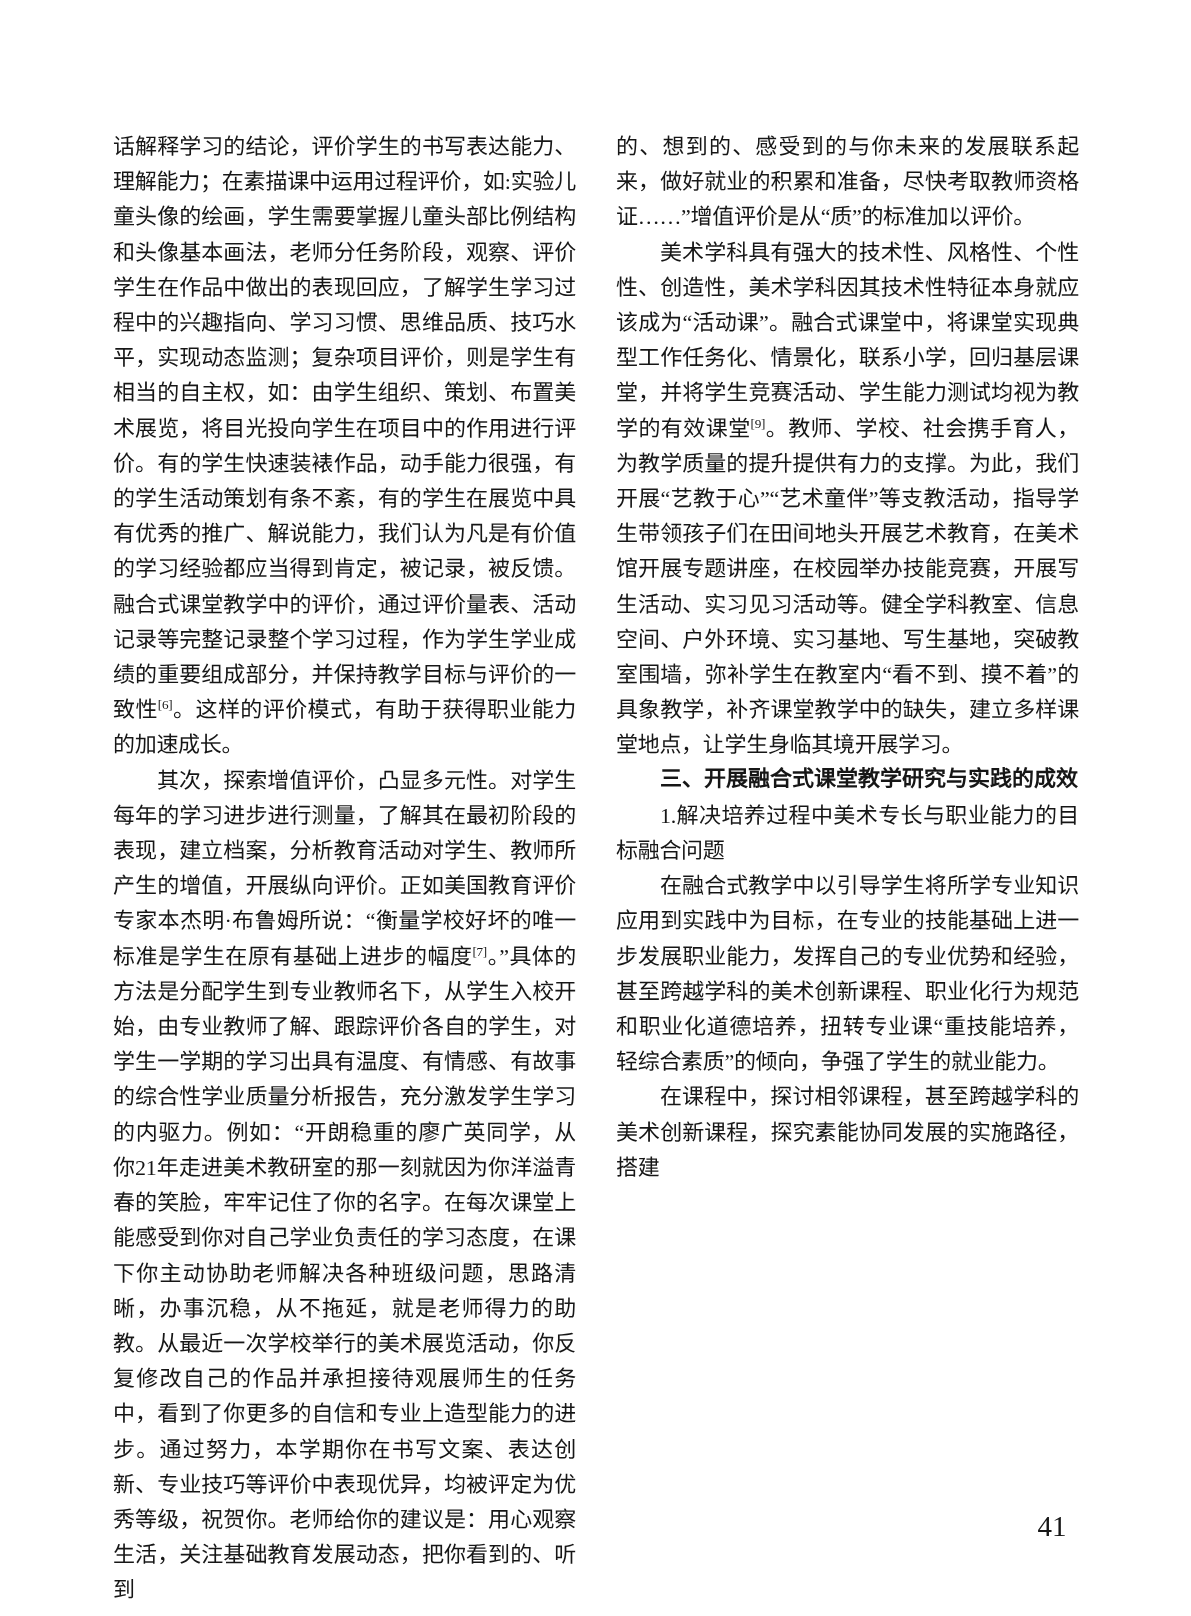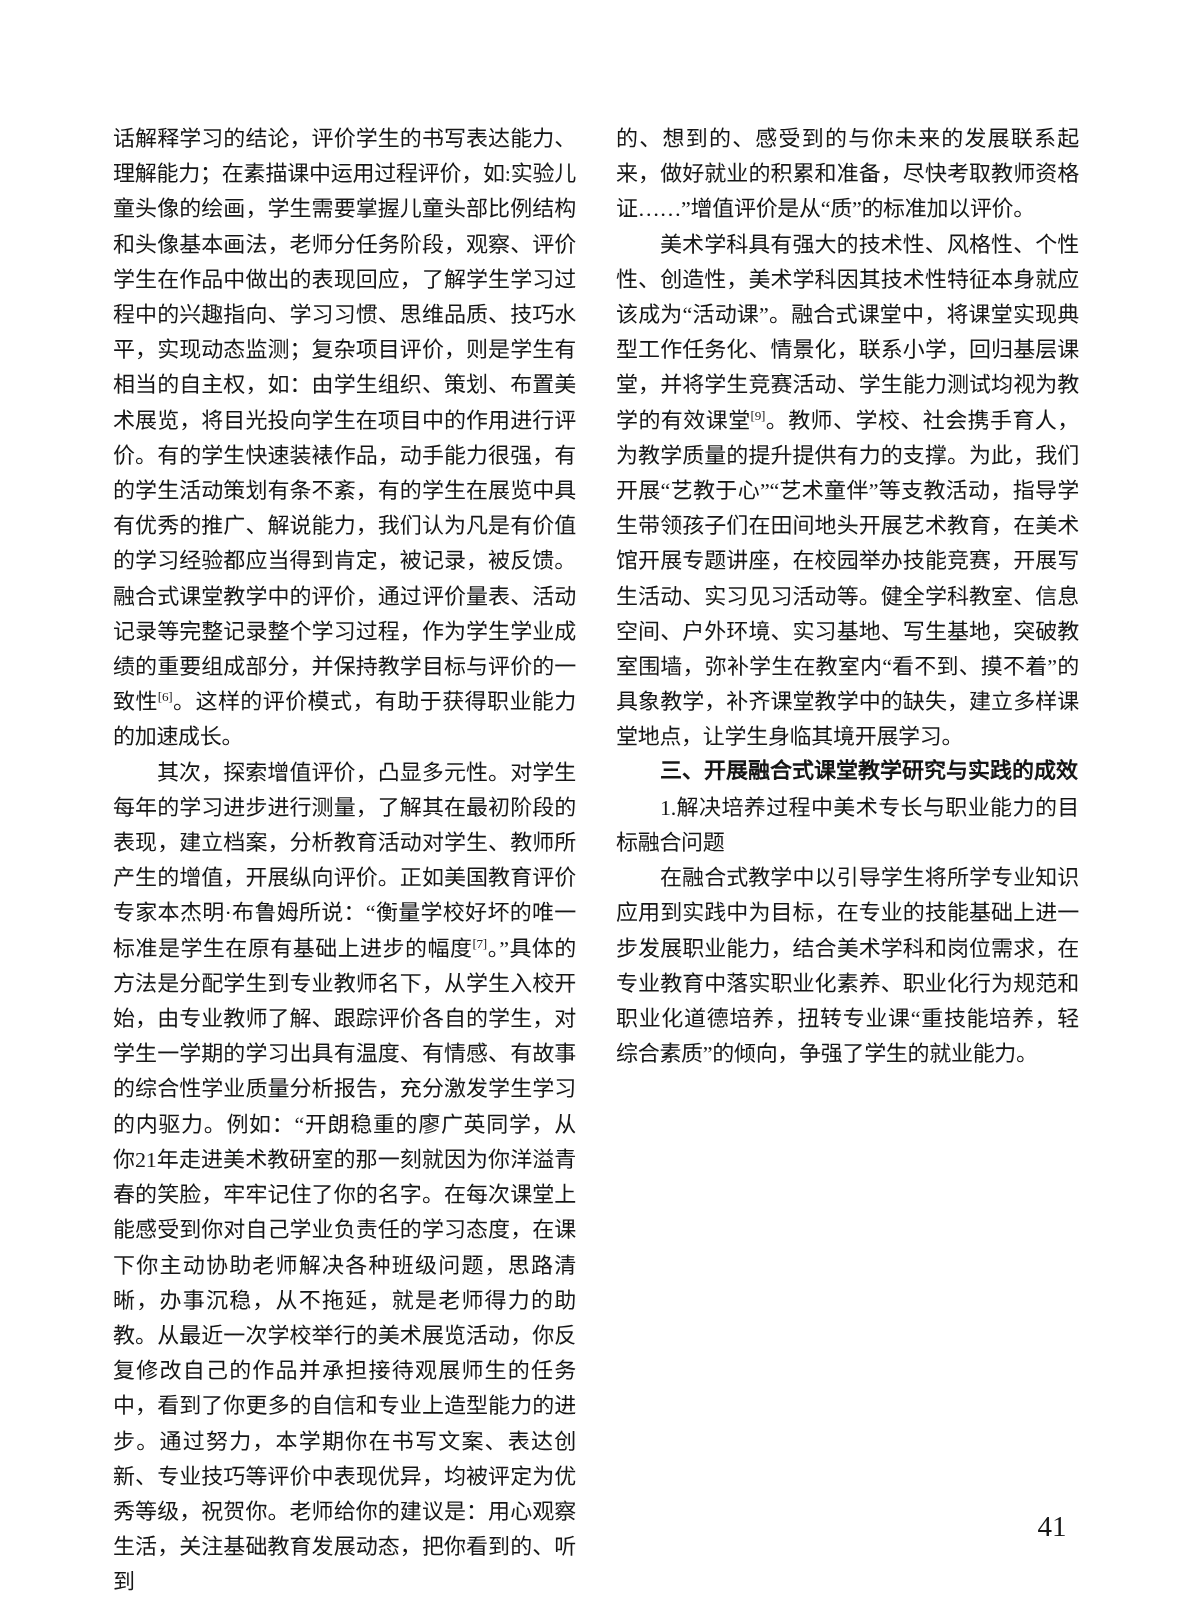--- a/index.html
+++ b/index.html
@@ -11,21 +11,21 @@
     position: relative;
     width: 1191px;
     height: 1616px;
     background: #ffffff;
     font-family: "Liberation Serif", "DejaVu Serif", serif;
     color: #161616;
     overflow: hidden;
   }
   .column {
     position: absolute;
-    top: 121px;
+    top: 129px;
     width: 463px;
     text-align: justify;
     font-size: 22px;
     line-height: 35.2px;
     letter-spacing: -0.3px;
   }
   .column-left  { left: 113px; }
   .column-right { left: 616px; }
   p.para {
     margin: 0;
@@ -64,18 +64,19 @@
   <div class="column column-left">
     <p class="para para-cont">话解释学习的结论，评价学生的书写表达能力、理解能力；在素描课中运用过程评价，如:实验儿童头像的绘画，学生需要掌握儿童头部比例结构和头像基本画法，老师分任务阶段，观察、评价学生在作品中做出的表现回应，了解学生学习过程中的兴趣指向、学习习惯、思维品质、技巧水平，实现动态监测；复杂项目评价，则是学生有相当的自主权，如：由学生组织、策划、布置美术展览，将目光投向学生在项目中的作用进行评价。有的学生快速装裱作品，动手能力很强，有的学生活动策划有条不紊，有的学生在展览中具有优秀的推广、解说能力，我们认为凡是有价值的学习经验都应当得到肯定，被记录，被反馈。融合式课堂教学中的评价，通过评价量表、活动记录等完整记录整个学习过程，作为学生学业成绩的重要组成部分，并保持教学目标与评价的一致性<sup class="ref">[6]</sup>。这样的评价模式，有助于获得职业能力的加速成长。</p>
     <p class="para para-indent">其次，探索增值评价，凸显多元性。对学生每年的学习进步进行测量，了解其在最初阶段的表现，建立档案，分析教育活动对学生、教师所产生的增值，开展纵向评价。正如美国教育评价专家本杰明·布鲁姆所说：“衡量学校好坏的唯一标准是学生在原有基础上进步的幅度<sup class="ref">[7]</sup>。”具体的方法是分配学生到专业教师名下，从学生入校开始，由专业教师了解、跟踪评价各自的学生，对学生一学期的学习出具有温度、有情感、有故事的综合性学业质量分析报告，充分激发学生学习的内驱力。例如：“开朗稳重的廖广英同学，从你21年走进美术教研室的那一刻就因为你洋溢青春的笑脸，牢牢记住了你的名字。在每次课堂上能感受到你对自己学业负责任的学习态度，在课下你主动协助老师解决各种班级问题，思路清晰，办事沉稳，从不拖延，就是老师得力的助教。从最近一次学校举行的美术展览活动，你反复修改自己的作品并承担接待观展师生的任务中，看到了你更多的自信和专业上造型能力的进步。通过努力，本学期你在书写文案、表达创新、专业技巧等评价中表现优异，均被评定为优秀等级，祝贺你。老师给你的建议是：用心观察生活，关注基础教育发展动态，把你看到的、听到</p>
   </div>
 
   <div class="column column-right">
     <p class="para para-cont">的、想到的、感受到的与你未来的发展联系起来，做好就业的积累和准备，尽快考取教师资格证……”增值评价是从“质”的标准加以评价。</p>
     <p class="para para-indent">美术学科具有强大的技术性、风格性、个性性、创造性，美术学科因其技术性特征本身就应该成为“活动课”。融合式课堂中，将课堂实现典型工作任务化、情景化，联系小学，回归基层课堂，并将学生竞赛活动、学生能力测试均视为教学的有效课堂<sup class="ref">[9]</sup>。教师、学校、社会携手育人，为教学质量的提升提供有力的支撑。为此，我们开展“艺教于心”“艺术童伴”等支教活动，指导学生带领孩子们在田间地头开展艺术教育，在美术馆开展专题讲座，在校园举办技能竞赛，开展写生活动、实习见习活动等。健全学科教室、信息空间、户外环境、实习基地、写生基地，突破教室围墙，弥补学生在教室内“看不到、摸不着”的具象教学，补齐课堂教学中的缺失，建立多样课堂地点，让学生身临其境开展学习。</p>
     <p class="para para-heading">三、开展融合式课堂教学研究与实践的成效</p>
     <p class="para para-indent">1.解决培养过程中美术专长与职业能力的目标融合问题</p>
-    <p class="para para-indent">在融合式教学中以引导学生将所学专业知识应用到实践中为目标，在专业的技能基础上进一步发展职业能力，结合美术学科和岗位需求，在专业教育中落实职业化素养、职业化行为规范和职业化道德培养，扭转专业课“重技能培养，轻综合素质”的倾向，争强了学生的就业能力。</p>
+    <p class="para para-indent">在融合式教学中以引导学生将所学专业知识应用到实践中为目标，在专业的技能基础上进一步发展职业能力，发挥自己的专业优势和经验，甚至跨越学科的美术创新课程、职业化行为规范和职业化道德培养，扭转专业课“重技能培养，轻综合素质”的倾向，争强了学生的就业能力。</p>
+    <p class="para para-indent">在课程中，探讨相邻课程，甚至跨越学科的美术创新课程，探究素能协同发展的实施路径，搭建</p>
   </div>
 
   <div class="page-number">41</div>
 
 </div>
 
 </body></html>

